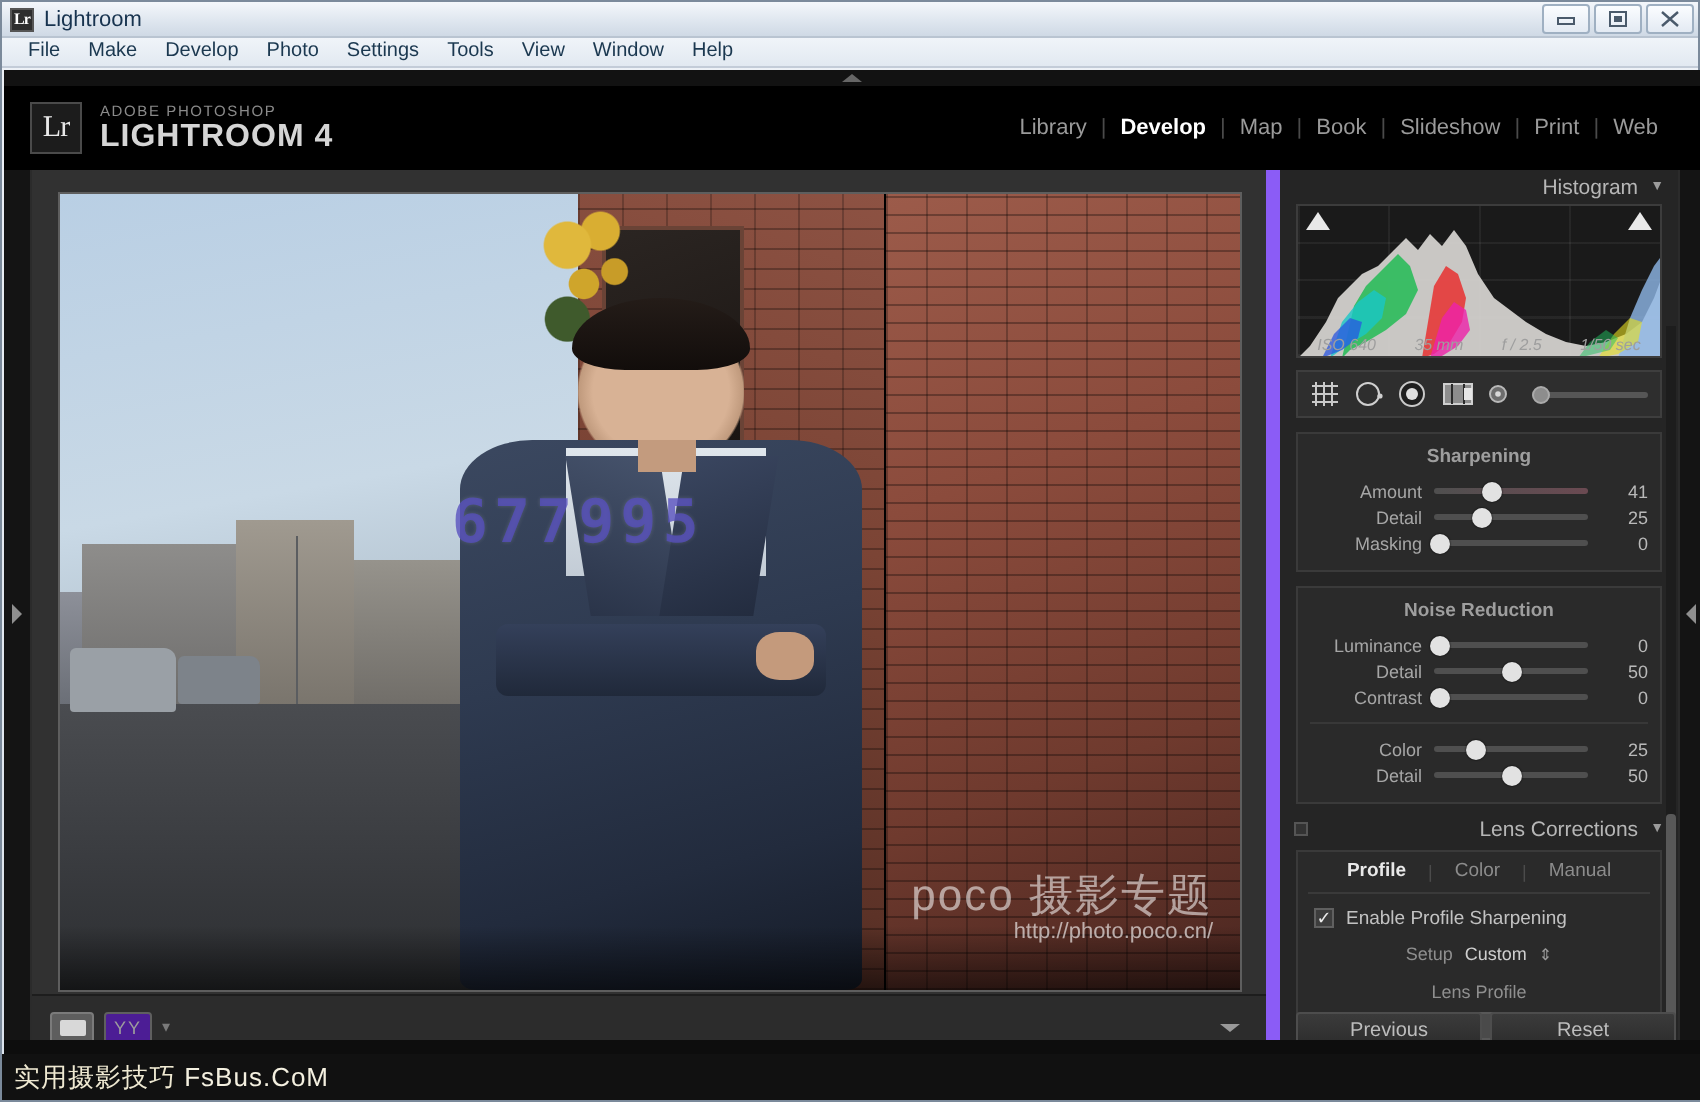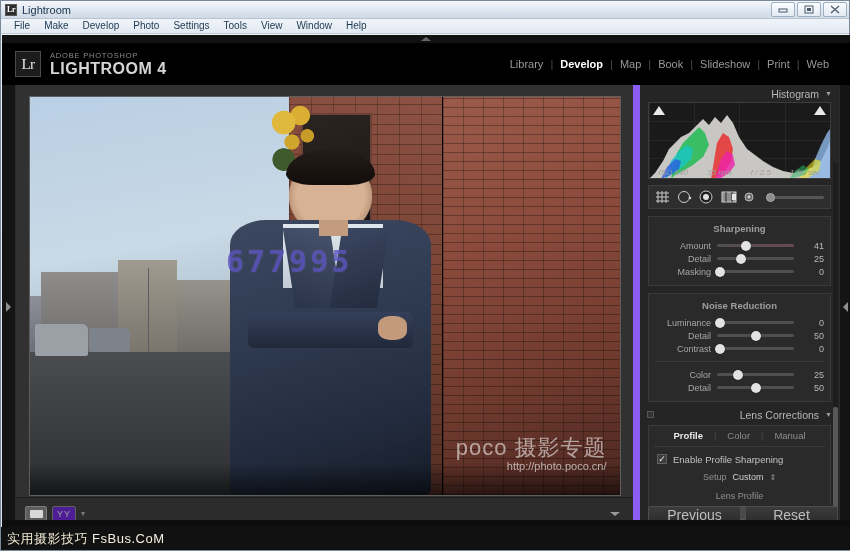--- a/index.html
+++ b/index.html
@@ -482,21 +482,21 @@
   
   .panel-bottom {
     position: absolute; bottom: 5px; left: 0; width: 206px;
     display: flex; gap: 4px; padding: 0 8px;
   }
   .pb-btn {
     flex: 1; height: 18px;
     background: linear-gradient(#3b3b3b, #2c2c2c);
     border: 1px solid #4d4d4d;
     border-radius: 2px;
-    color: #bdbdbd; font-size: 14px;
+    color: #bdbdbd; font-size: 10px;
     display: flex; align-items: center; justify-content: center;
   }
 
   .panel-scroll {
     position: absolute; right: 1px; top: 78px;
     width: 5px; height: 360px;
     background: #1d1d1d;
   }
   .panel-scroll .thumb {
     position: absolute; top: 244px; left: 0;

